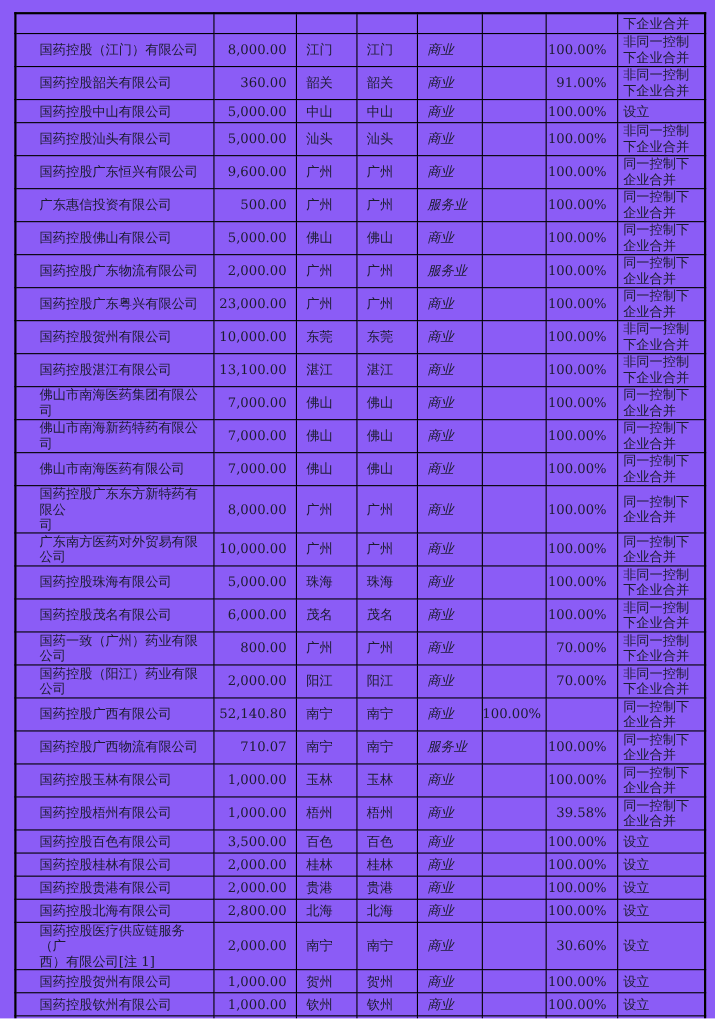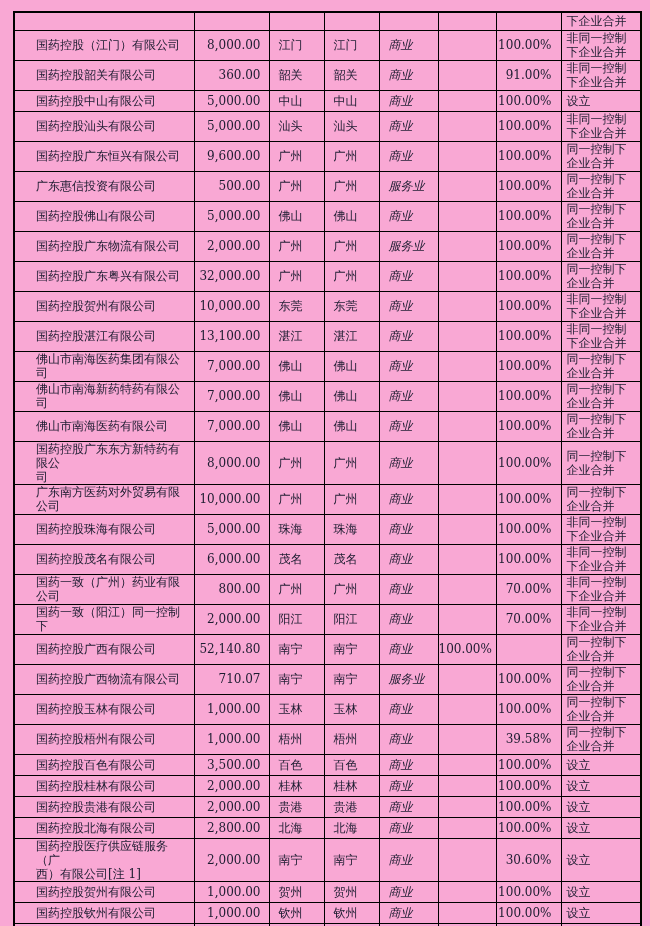--- a/index.html
+++ b/index.html
@@ -4,21 +4,21 @@
 <style>
   html, body {
     margin: 0;
     padding: 0;
     background: #ffffff;
   }
   .page {
     position: relative;
     width: 650px;
     height: 926px;
-    background: #f9a8d4;
+    background: #8b5cf6;
     overflow: hidden;
     font-family: "DejaVu Serif", "Liberation Serif", serif;
   }
   table.subsidiaries {
     position: absolute;
     left: 13px;
     top: 11px;
     width: 627px;
     border-collapse: collapse;
     table-layout: fixed;
@@ -156,21 +156,21 @@
           <td class="c2">广州</td>
           <td class="c3">广州</td>
           <td class="c4">服务业</td>
           <td class="c5"></td>
           <td class="c6">100.00%</td>
           <td class="c7">同一控制下
 企业合并</td>
         </tr>
         <tr class="tall">
           <td class="c0">国药控股广东粤兴有限公司</td>
-          <td class="c1">32,000.00</td>
+          <td class="c1">23,000.00</td>
           <td class="c2">广州</td>
           <td class="c3">广州</td>
           <td class="c4">商业</td>
           <td class="c5"></td>
           <td class="c6">100.00%</td>
           <td class="c7">同一控制下
 企业合并</td>
         </tr>
         <tr class="tall">
           <td class="c0">国药控股贺州有限公司</td>
@@ -277,21 +277,21 @@
           <td class="c1">800.00</td>
           <td class="c2">广州</td>
           <td class="c3">广州</td>
           <td class="c4">商业</td>
           <td class="c5"></td>
           <td class="c6">70.00%</td>
           <td class="c7">非同一控制
 下企业合并</td>
         </tr>
         <tr class="tall">
-          <td class="c0">国药一致（阳江）同一控制下</td>
+          <td class="c0">国药控股（阳江）药业有限公司</td>
           <td class="c1">2,000.00</td>
           <td class="c2">阳江</td>
           <td class="c3">阳江</td>
           <td class="c4">商业</td>
           <td class="c5"></td>
           <td class="c6">70.00%</td>
           <td class="c7">非同一控制
 下企业合并</td>
         </tr>
         <tr class="tall">

